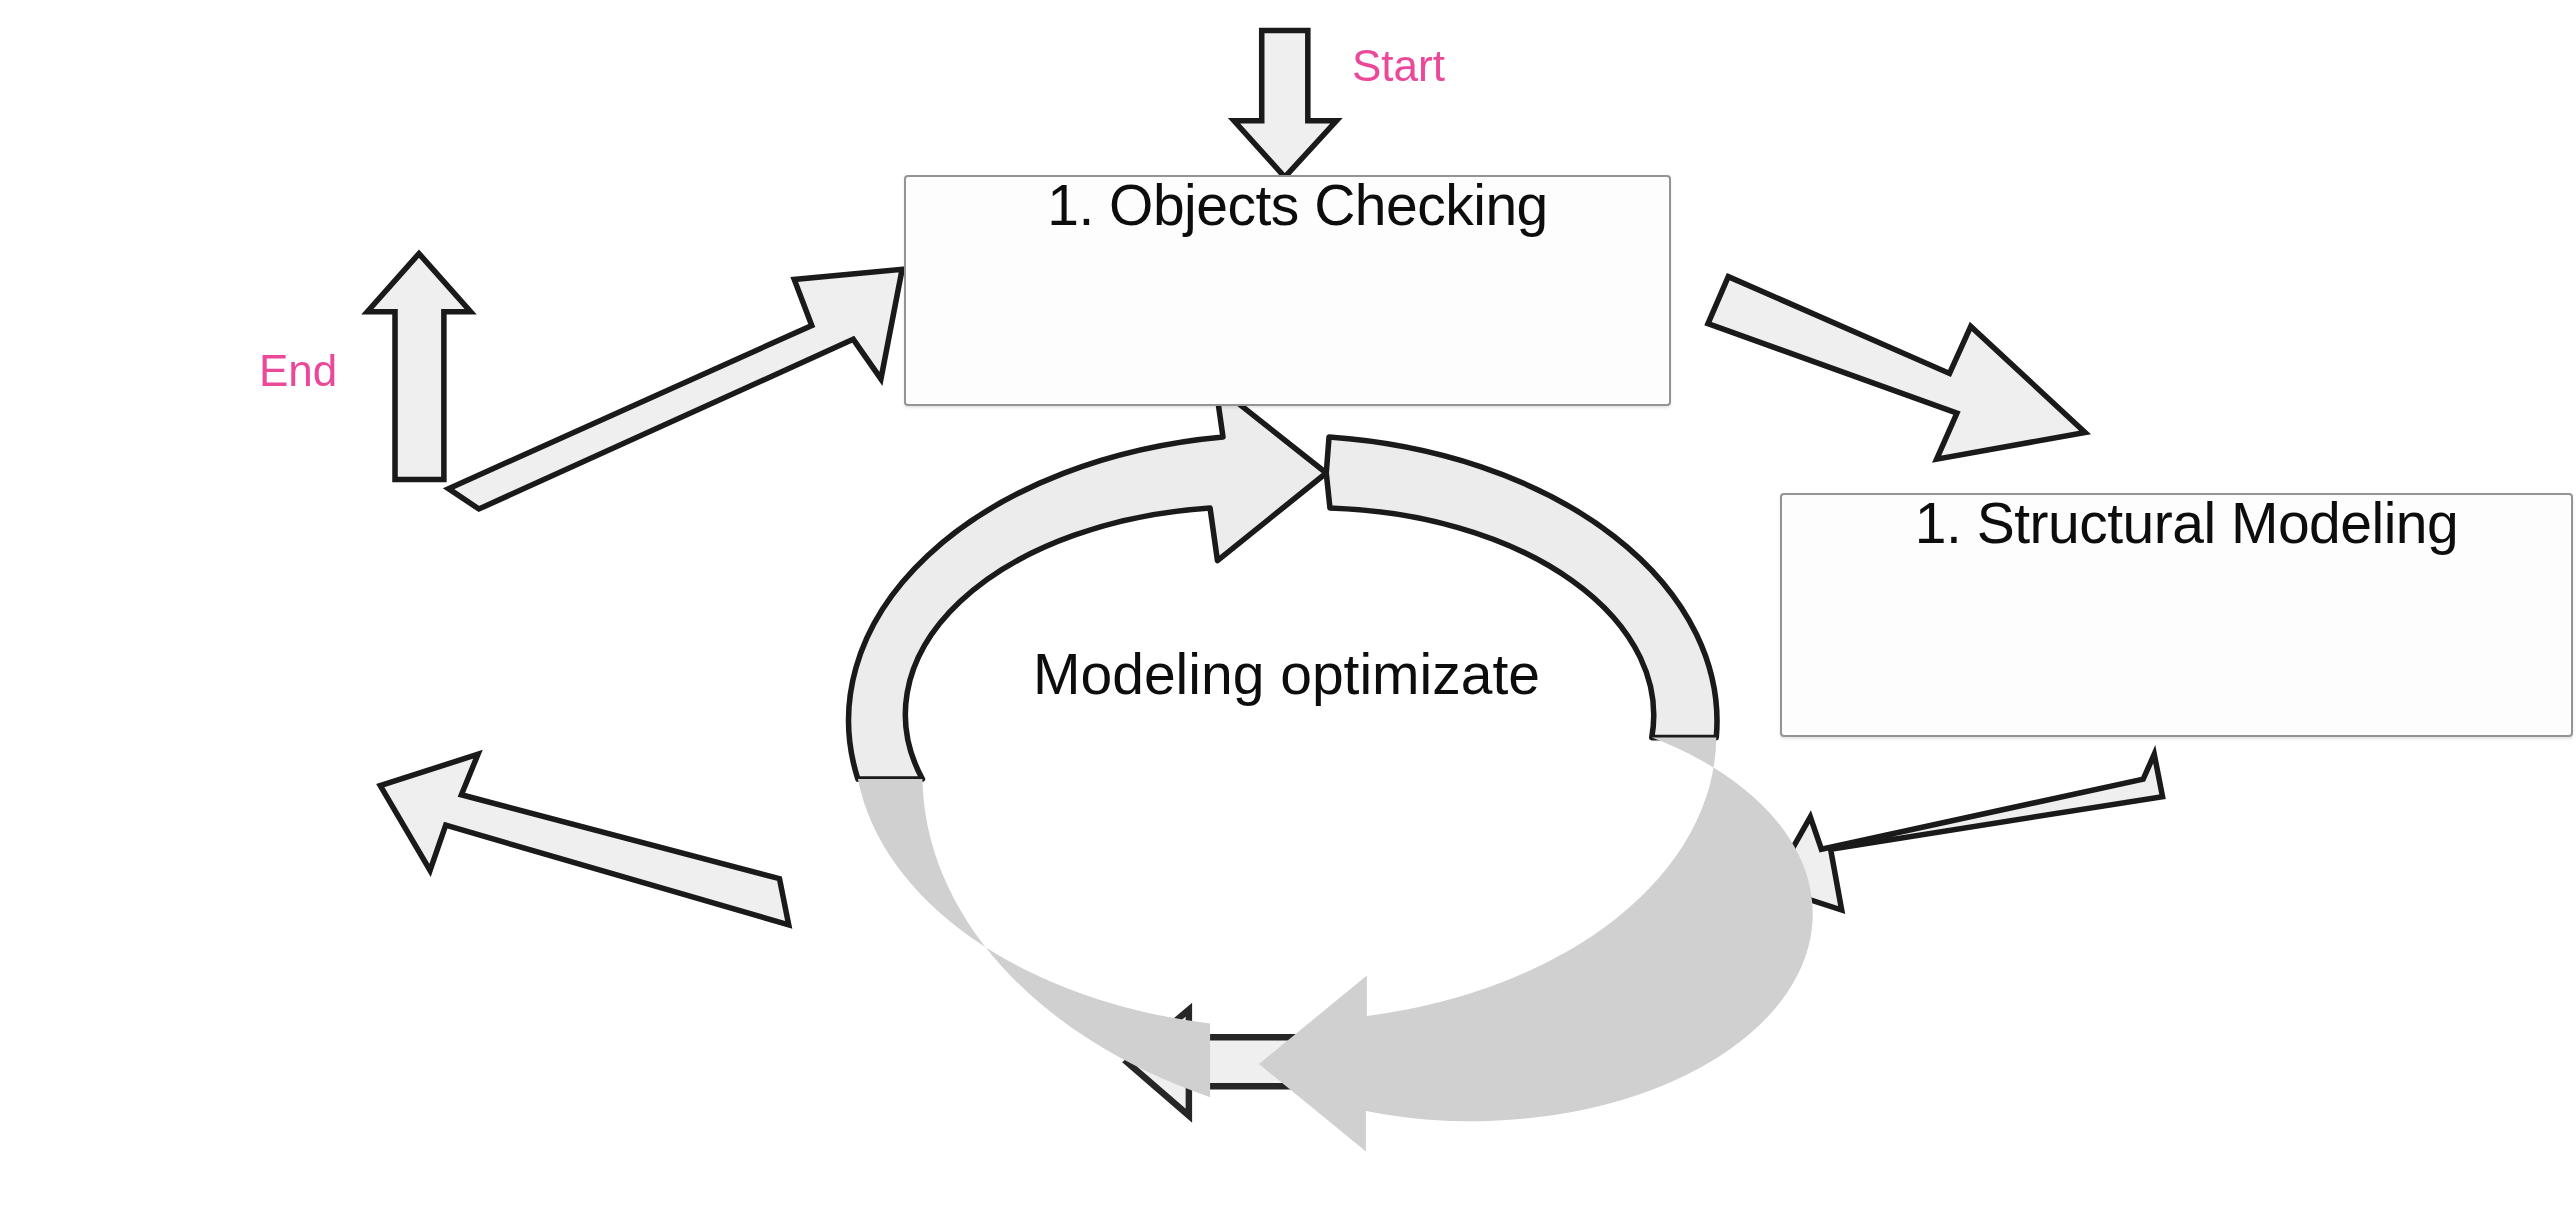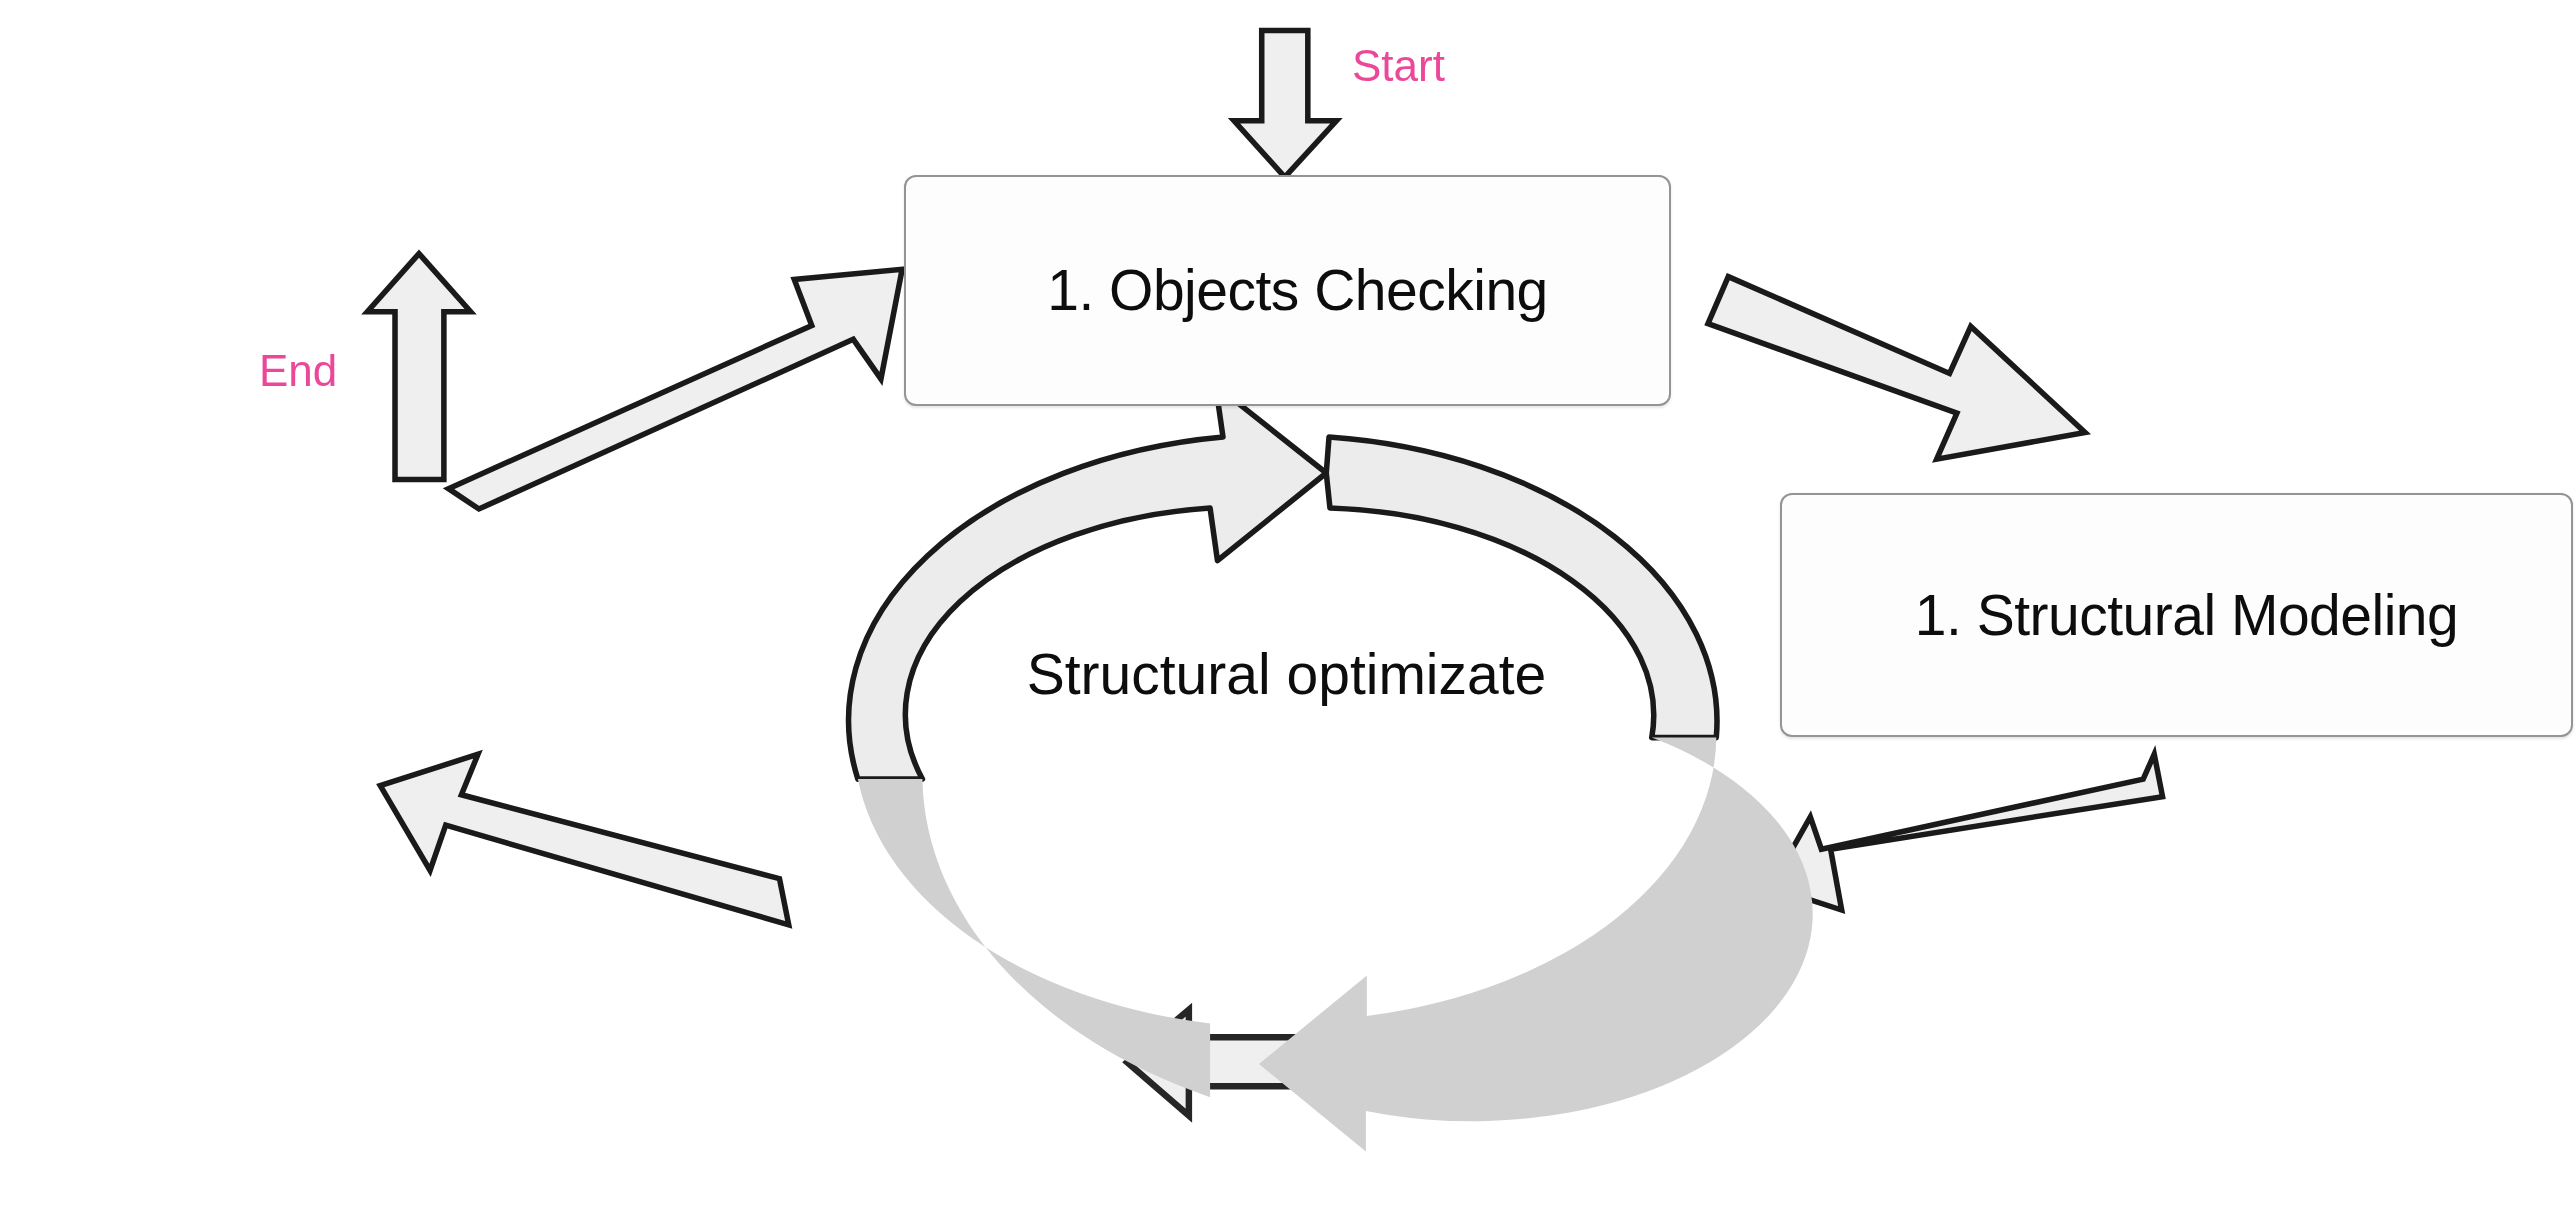--- a/index.html
+++ b/index.html
@@ -22,23 +22,23 @@
     left: 0;
     top: 0;
     width: 2576px;
     height: 1218px;
   }
   .node-box {
     position: absolute;
     box-sizing: border-box;
     background: #fdfdfd;
     border: 2.8px solid #949494;
-    border-radius: 12px;
+    border-radius: 4px;
     display: flex;
-    align-items: center;
+    align-items: flex-start;
     justify-content: center;
     box-shadow: 0 1.8px 2.8px rgba(0,0,0,0.10);
     padding-left: 20px;
   }
   .node-label {
     font-family: "Liberation Sans", sans-serif;
     font-size: 57px;
     color: #0d0d0d;
     letter-spacing: -0.5px;
     white-space: nowrap;
@@ -139,16 +139,16 @@
     <span class="node-label">1. Structural Modeling</span>
   </div>
 
 
 
 
   <div class="edge-label" style="left:1352px; top:44px;">Start</div>
 
   <div class="edge-label" style="left:259px; top:349px;">End</div>
 
-  <div class="cycle-label" style="left:996px; top:646px; width:581px;">Structural optimizate</div>
+  <div class="cycle-label" style="left:996px; top:646px; width:581px;">Modeling optimizate</div>
 
 </div>
 
 
 </body></html>

